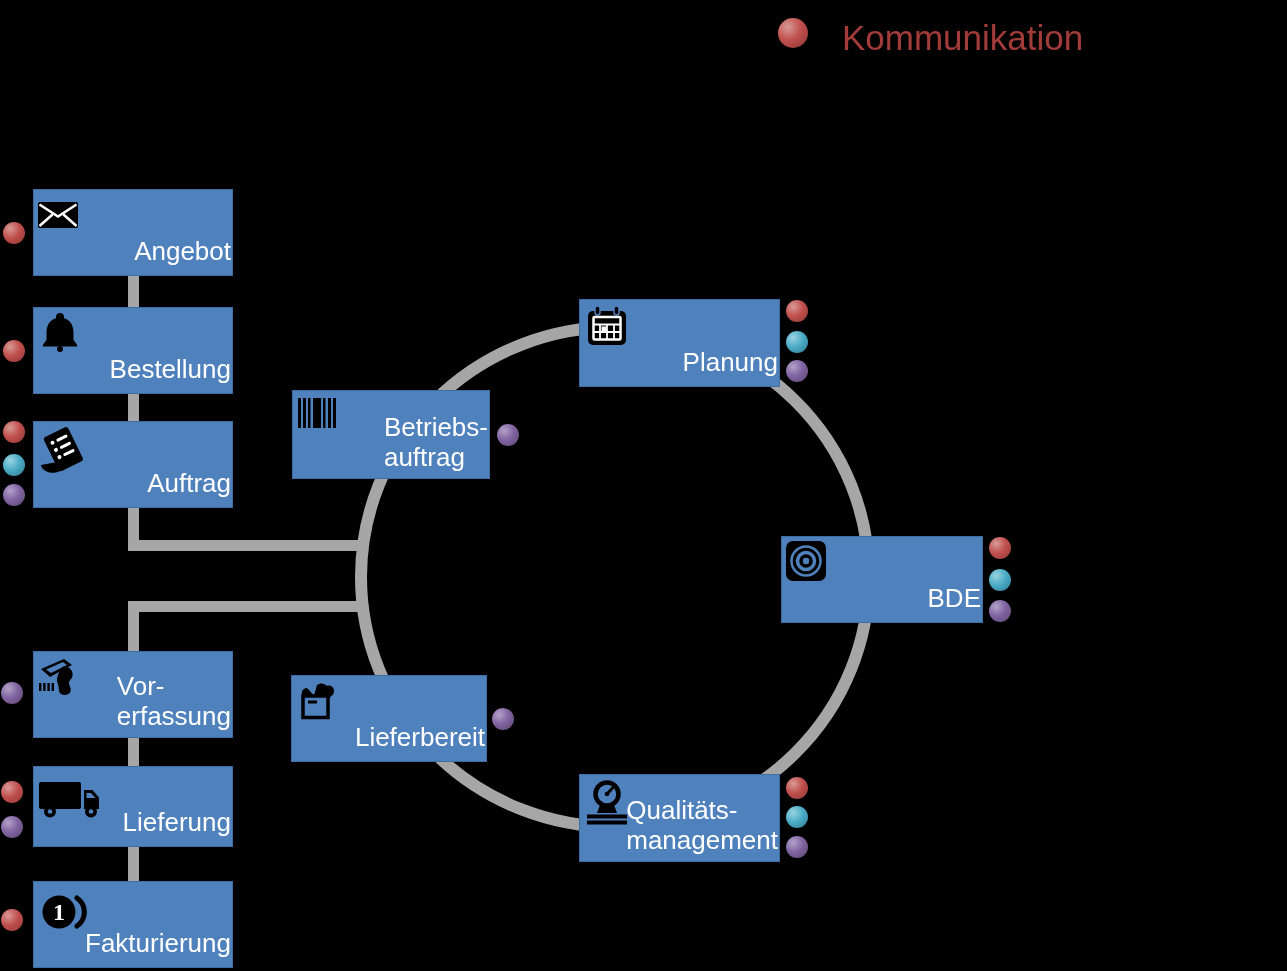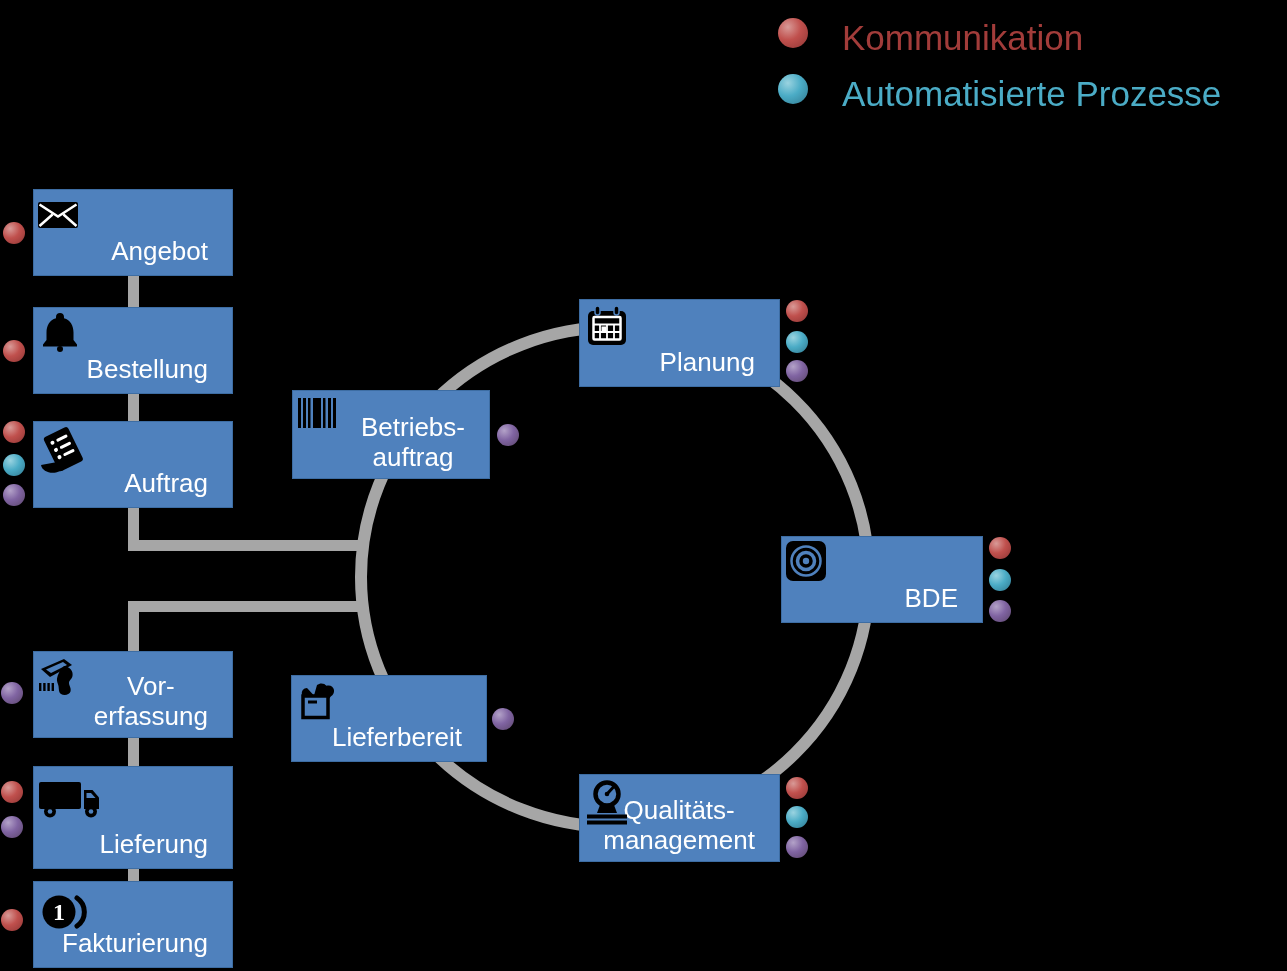--- a/index.html
+++ b/index.html
@@ -1,20 +1,20 @@
 <!DOCTYPE html>
 <html><head>
 <meta charset="utf-8">
 <style>
   html,body{margin:0;padding:0;background:#000;}
   .canvas{position:relative;width:1287px;height:971px;background:#000;overflow:hidden;
           font-family:"Liberation Sans", sans-serif;}
   .underlay{position:absolute;left:0;top:0;z-index:0;}
   .box{position:absolute;background:#4F81BD;border:1px solid #3D6DA3;box-sizing:border-box;z-index:2;}
-  .label{position:absolute;right:24px;bottom:8px;color:#fff;font-size:26px;line-height:1.18;text-align:center;}
+  .label{position:absolute;right:1px;bottom:8px;color:#fff;font-size:26px;line-height:1.18;text-align:left;}
   .label2{bottom:5px;}
   .icon{position:absolute;z-index:3;}
   .dot{position:absolute;width:22px;height:22px;border-radius:50%;z-index:4;}
   .dot-red{background:radial-gradient(circle at 33% 30%, #d89a97 0%, #c0504d 45%, #a03f3d 80%, #8e3836 100%);}
   .dot-teal{background:radial-gradient(circle at 33% 30%, #9ad3e0 0%, #4bacc6 45%, #3a8ba3 80%, #317d93 100%);}
   .dot-purple{background:radial-gradient(circle at 33% 30%, #b3a2c8 0%, #8064a2 45%, #69517f 80%, #5d4873 100%);}
   .legend-row{position:absolute;left:778px;display:flex;gap:34px;z-index:4;}
   .legend-row .dot{position:static;width:30px;height:30px;}
   .legend-label{font-size:35px;white-space:nowrap;}
   .lg-red{color:#A23C3A;}
@@ -29,24 +29,20 @@
   <svg class="underlay" width="1287" height="971">
     <ellipse cx="615" cy="577" rx="254" ry="250" fill="none" stroke="#A6A6A6" stroke-width="12"></ellipse>
     <path d="M133.5 240 L133.5 545.5 L368 545.5" fill="none" stroke="#A6A6A6" stroke-width="11"></path>
     <path d="M133.5 920 L133.5 606.5 L368 606.5" fill="none" stroke="#A6A6A6" stroke-width="11"></path>
   </svg>
 
   <div class="legend-row" style="top:18px;">
     <span class="dot dot-red"></span>
     <span class="legend-label lg-red">Kommunikation</span>
   </div>
-  <div class="legend-row" style="top:74px;">
-    <span class="dot dot-teal"></span>
-    <span class="legend-label lg-teal">Automatisierte Prozesse</span>
-  </div>
 
   <div class="box" style="left:33px;top:189px;width:200px;height:87px;">
     <svg class="icon" style="left:4px;top:12px;" width="40" height="26" viewBox="0 0 40 26">
       <rect width="40" height="26" rx="2" fill="#000"></rect>
       <path d="M1.5 2.5 L20 14.5 L38.5 2.5 M1.5 24 L14.5 12.5 M38.5 24 L25.5 12.5" stroke="#fff" stroke-width="2.5" fill="none"></path>
     </svg>
     <div class="label">Angebot</div>
   </div>
 
   <div class="box" style="left:33px;top:307px;width:200px;height:87px;">
@@ -86,21 +82,21 @@
         <rect x="10.4" y="26" width="2.4" height="8"></rect>
           <rect x="14.6" y="26" width="2.4" height="8"></rect>
       </g>
     </svg>
     <div class="label label2">
       <div>Vor-</div>
       <div>erfassung</div>
     </div>
   </div>
 
-  <div class="box" style="left:33px;top:766px;width:200px;height:103px;padding-left:17px;">
+  <div class="box" style="left:33px;top:766px;width:200px;height:81px;padding-left:17px;">
     <svg class="icon" style="left:5px;top:13px;" width="62" height="38" viewBox="0 0 62 38">
       <rect x="0" y="2" width="42" height="27" rx="2" fill="#000"></rect>
       <path d="M45 10 h8.5 L60 17.5 V29 H45 Z" fill="#000"></path>
       <path d="M47.5 13 h4.5 l4.5 5 h-9 z" fill="#4F81BD"></path>
       <circle cx="11" cy="31.5" r="6" fill="#000"></circle>
         <circle cx="11" cy="31.5" r="2.3" fill="#4F81BD"></circle>
       <circle cx="52" cy="31.5" r="6" fill="#000"></circle>
         <circle cx="52" cy="31.5" r="2.3" fill="#4F81BD"></circle>
     </svg>
     <div class="label">Lieferung</div>

